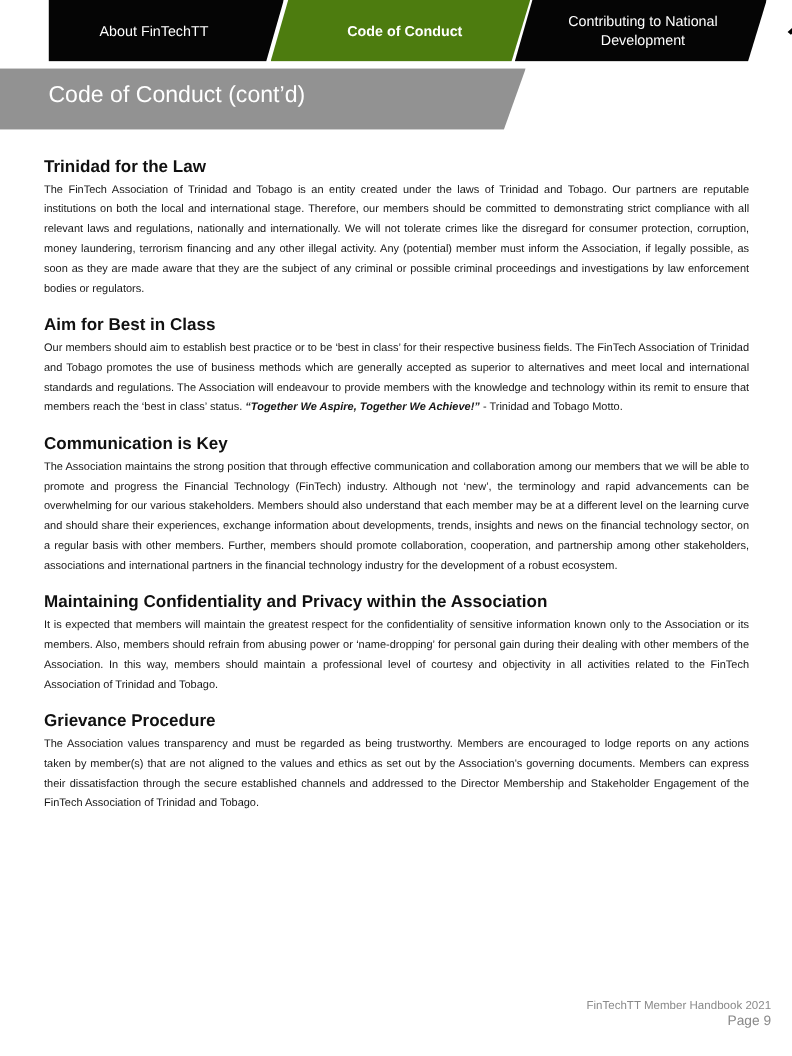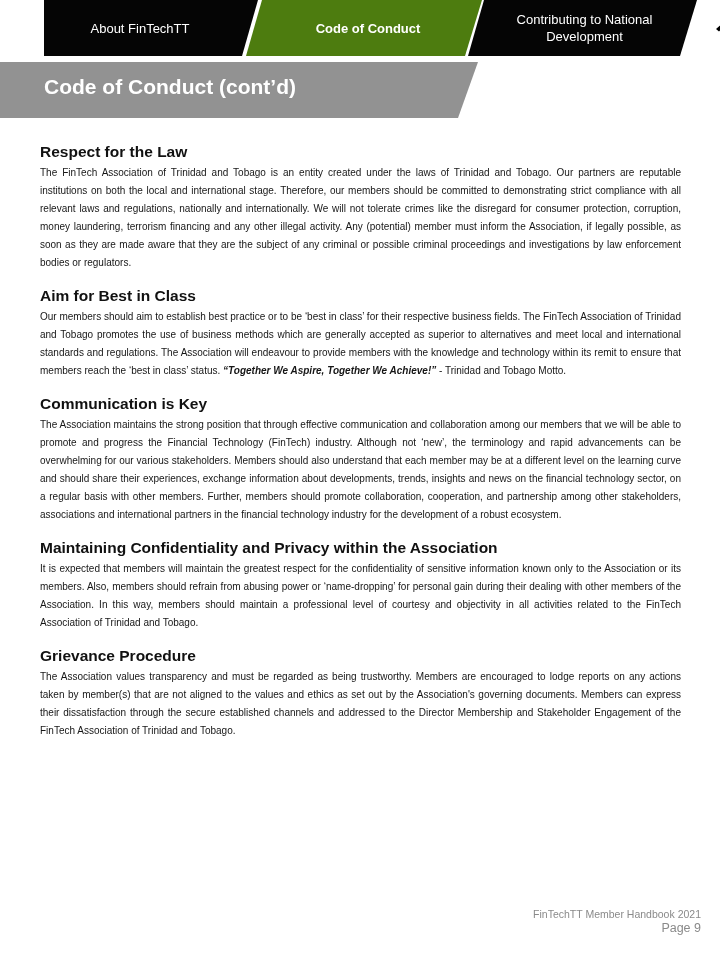--- a/index.html
+++ b/index.html
@@ -80,21 +80,21 @@
       width: 478px;
       height: 56px;
       background: #929292;
       clip-path: polygon(0 0, 478px 0, 458px 56px, 0 56px);
     }
     .banner-title {
       position: absolute;
       left: 44px;
       top: 13px;
       font-size: 21px;
-      font-weight: bold;
+      font-weight: normal;
       color: #ffffff;
       white-space: nowrap;
     }
     
     .content {
       position: absolute;
       left: 40px;
       top: 141px;
       width: 641px;
     }
@@ -156,21 +156,21 @@
     </svg>
   </div>
 </nav>
 
 <div class="banner">
   <div class="banner-title">Code of Conduct (cont’d)</div>
 </div>
 
 <main class="content">
   <section class="section">
-    <h2 class="section-heading">Respect for the Law</h2>
+    <h2 class="section-heading">Trinidad for the Law</h2>
     <p class="section-body">The FinTech Association of Trinidad and Tobago is an entity created under the laws of Trinidad and Tobago. Our partners are reputable institutions on both the local and international stage. Therefore, our members should be committed to demonstrating strict compliance with all relevant laws and regulations, nationally and internationally. We will not tolerate crimes like the disregard for consumer protection, corruption, money laundering, terrorism financing and any other illegal activity. Any (potential) member must inform the Association, if legally possible, as soon as they are made aware that they are the subject of any criminal or possible criminal proceedings and investigations by law enforcement bodies or regulators.</p>
   </section>
 
   <section class="section">
     <h2 class="section-heading">Aim for Best in Class</h2>
     <p class="section-body"><span>Our members should aim to establish best practice or to be ‘best in class’ for their respective business fields. The FinTech Association of Trinidad and Tobago promotes the use of business methods which are generally accepted as superior to alternatives and meet local and international standards and regulations. The Association will endeavour to provide members with the knowledge and technology within its remit to ensure that members reach the ‘best in class’ status.</span> <span class="motto">“Together We Aspire, Together We Achieve!”</span><span> - Trinidad and Tobago Motto.</span></p>
   </section>
 
   <section class="section">
     <h2 class="section-heading">Communication is Key</h2>

